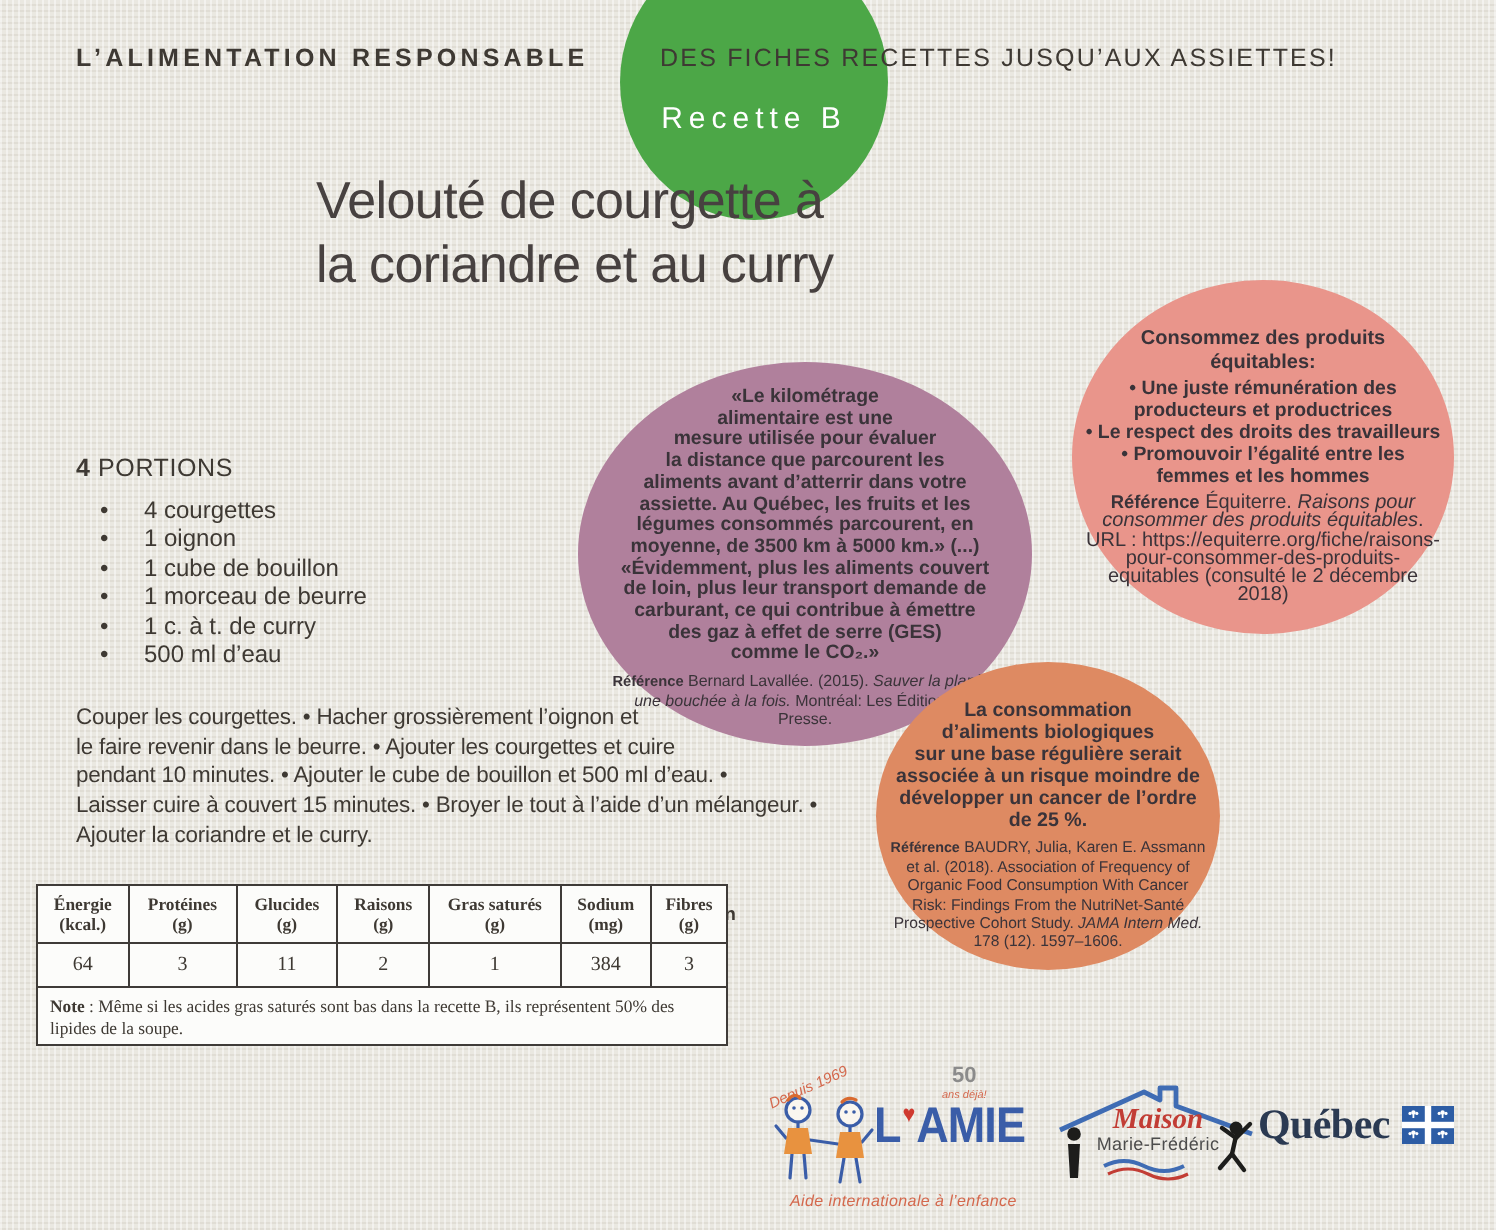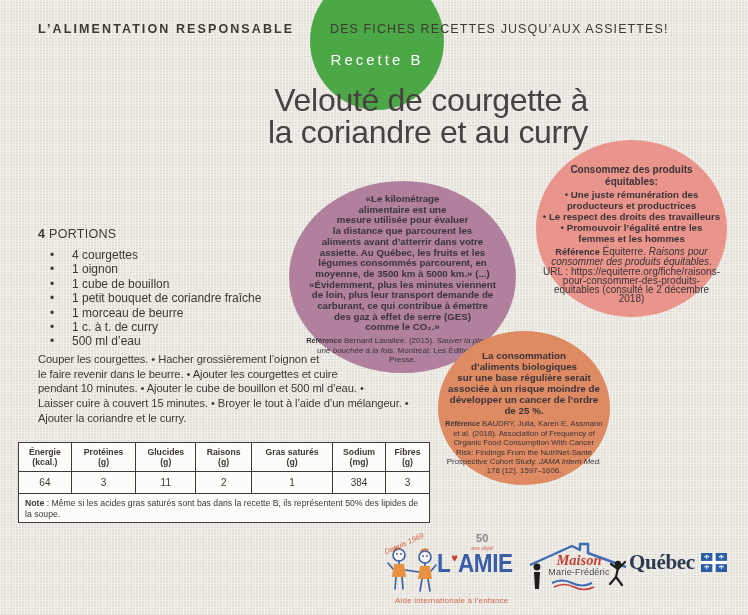--- a/index.html
+++ b/index.html
@@ -11,21 +11,21 @@
     font-family:"Liberation Sans",sans-serif;color:#3e3933;}
   .abs{position:absolute;}
 
   
   .hdr-left{left:38px;top:22px;font-size:12.5px;font-weight:700;letter-spacing:2.1px;white-space:nowrap;z-index:3;}
   .green-circle{left:310px;top:-28px;width:134px;height:138px;border-radius:50%;background:#4ca747;z-index:1;}
   .hdr-right{left:330px;top:22px;font-size:12.5px;font-weight:500;letter-spacing:1.1px;white-space:nowrap;z-index:3;}
   .badge-label{left:310px;top:51px;width:134px;text-align:center;color:#ffffff;font-size:15px;font-weight:500;letter-spacing:3px;z-index:3;}
 
   
-  .title{left:158px;top:84px;width:430px;text-align:right;font-size:32px;line-height:32px;color:#474140;letter-spacing:-.3px;z-index:3;}
+  .title{left:158px;top:84px;width:430px;text-align:left;font-size:26px;line-height:32px;color:#474140;letter-spacing:-.3px;z-index:3;}
 
   
   .portions{left:38px;top:227px;font-size:12.5px;letter-spacing:.3px;}
   .portions b{font-weight:700;}
   .ingredients{left:50px;top:248px;margin:0;padding:0;list-style:none;font-size:12px;}
   .ingredients li{display:flex;line-height:14.4px;}
   .ingredients li::before{content:"•";width:22px;flex:0 0 22px;}
   .instructions{left:38px;top:352px;font-size:11.2px;line-height:14.7px;letter-spacing:-.1px;}
   .instructions div{white-space:nowrap;}
   .source{left:38px;top:424px;width:330px;text-align:right;font-size:9.3px;font-weight:700;margin-top:28px;}
@@ -43,36 +43,36 @@
   .bubble.orange .b-ref{width:158px;font-size:7.8px;line-height:9.2px;}
   .ref-label{font-weight:700;font-size:.92em;}
   .b-head{font-size:10px;font-weight:700;line-height:11.5px;width:130px;}
   .b-items{margin:2px 0 0 0;padding:0;list-style:none;width:178px;}
   .b-items li{font-size:9.7px;font-weight:700;line-height:11px;}
   .b-items li::before{content:"• ";}
   .it{font-style:italic;}
 
   
   .nut-table{left:18px;top:442px;z-index:3;}
-  table{border-collapse:collapse;background:#fcfcfa;width:412px;border:1.6px solid #3f3b38;}
+  table{border-collapse:collapse;background:#fcfcfa;width:346px;border:1.6px solid #3f3b38;font-family:Liberation Serif, serif;}
   th,td{border:1px solid #3f3b38;}
   th{font-size:8.7px;font-weight:700;line-height:10px;padding:4px 1px;text-align:center;vertical-align:middle;}
   td.val{font-size:10px;text-align:center;padding:5px 2px;}
   td.note{font-size:8.7px;line-height:11px;text-align:left;padding:4px 6px 2px 6px;}
   td.note b{font-weight:700;}
 
   
   .amie{left:383px;top:533px;width:145px;height:80px;}
   .amie-depuis{position:absolute;left:0;top:6px;transform:rotate(-24deg);color:#d4694e;font-size:7.5px;font-style:italic;white-space:nowrap;}
   .amie-50{position:absolute;left:88px;top:0;color:#8b8b8b;font-size:11px;font-weight:700;text-align:center;line-height:10px;}
   .amie-50 .sub{display:block;color:#d4694e;font-size:5.5px;font-weight:400;font-style:italic;}
   .amie-kids{position:absolute;left:2px;top:12px;}
   .amie-name{position:absolute;left:54px;top:16px;font-size:25px;font-weight:700;color:#3a5da8;letter-spacing:-.5px;transform:scaleX(.9);transform-origin:left;white-space:nowrap;}
   .amie-heart{color:#cf3a30;font-size:12px;vertical-align:10px;margin:0 1px;font-weight:400;}
-  .amie-tagline{position:absolute;left:12px;top:63px;font-size:8px;color:#d4694e;letter-spacing:.2px;white-space:nowrap;}
+  .amie-tagline{position:absolute;left:12px;top:63px;font-size:8px;font-style:italic;color:#d4694e;letter-spacing:.2px;white-space:nowrap;}
 
   .maison{left:524px;top:539px;width:110px;height:55px;}
   .maison svg{position:absolute;left:0;top:0;}
   .maison-title{position:absolute;left:0;top:13px;width:100%;text-align:center;font-family:"Liberation Serif",serif;font-style:italic;font-weight:700;font-size:14.5px;color:#c23d35;}
   .maison-sub{position:absolute;left:0;top:28px;width:100%;text-align:center;font-size:9px;color:#4c4c4c;letter-spacing:.2px;}
 
   .quebec{left:629px;top:550px;display:flex;align-items:flex-start;}
   .quebec-word{font-family:"Liberation Serif",serif;font-size:21px;font-weight:600;color:#2b3a52;letter-spacing:-.3px;}
   .quebec-flag{margin-left:6px;margin-top:3px;}
 </style>
@@ -94,23 +94,20 @@
   <div class="abs portions"><b>4</b><span> PORTIONS</span></div>
   <ul class="abs ingredients">
     <li>
         <span>4 courgettes</span>
       </li>
     <li>
         <span>1 oignon</span>
       </li>
     <li>
         <span>1 cube de bouillon</span>
-      </li>
-    <li>
-        <span>1 petit bouquet de coriandre fraîche</span>
       </li>
     <li>
         <span>1 morceau de beurre</span>
       </li>
     <li>
         <span>1 c. à t. de curry</span>
       </li>
     <li>
         <span>500 ml d’eau</span>
       </li>
@@ -127,21 +124,21 @@
 
   <div class="abs bubble purple">
     <div class="q-line">«Le kilométrage</div>
     <div class="q-line">alimentaire est une</div>
     <div class="q-line">mesure utilisée pour évaluer</div>
     <div class="q-line">la distance que parcourent les</div>
     <div class="q-line">aliments avant d’atterrir dans votre</div>
     <div class="q-line">assiette. Au Québec, les fruits et les</div>
     <div class="q-line">légumes consommés parcourent, en</div>
     <div class="q-line">moyenne, de 3500 km à 5000 km.» (...)</div>
-    <div class="q-line">«Évidemment, plus les minutes viennent</div>
+    <div class="q-line">«Évidemment, plus les aliments couvert</div>
     <div class="q-line">de loin, plus leur transport demande de</div>
     <div class="q-line">carburant, ce qui contribue à émettre</div>
     <div class="q-line">des gaz à effet de serre (GES)</div>
     <div class="q-line">comme le CO₂.»</div>
     <div class="b-ref"><span class="ref-label">Référence</span><span> Bernard Lavallée. (2015). </span><span class="it">Sauver la planète une bouchée à la fois.</span><span> Montréal: Les Éditions La Presse.</span></div>
   </div>
 
   <div class="abs bubble pink">
     <div class="b-head">Consommez des produits équitables:</div>
     <ul class="b-items">

